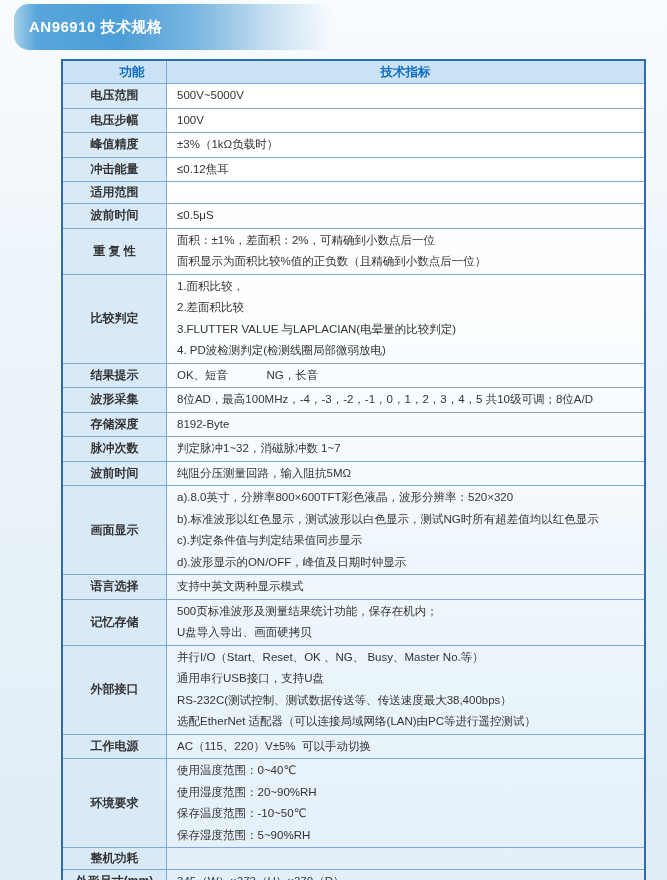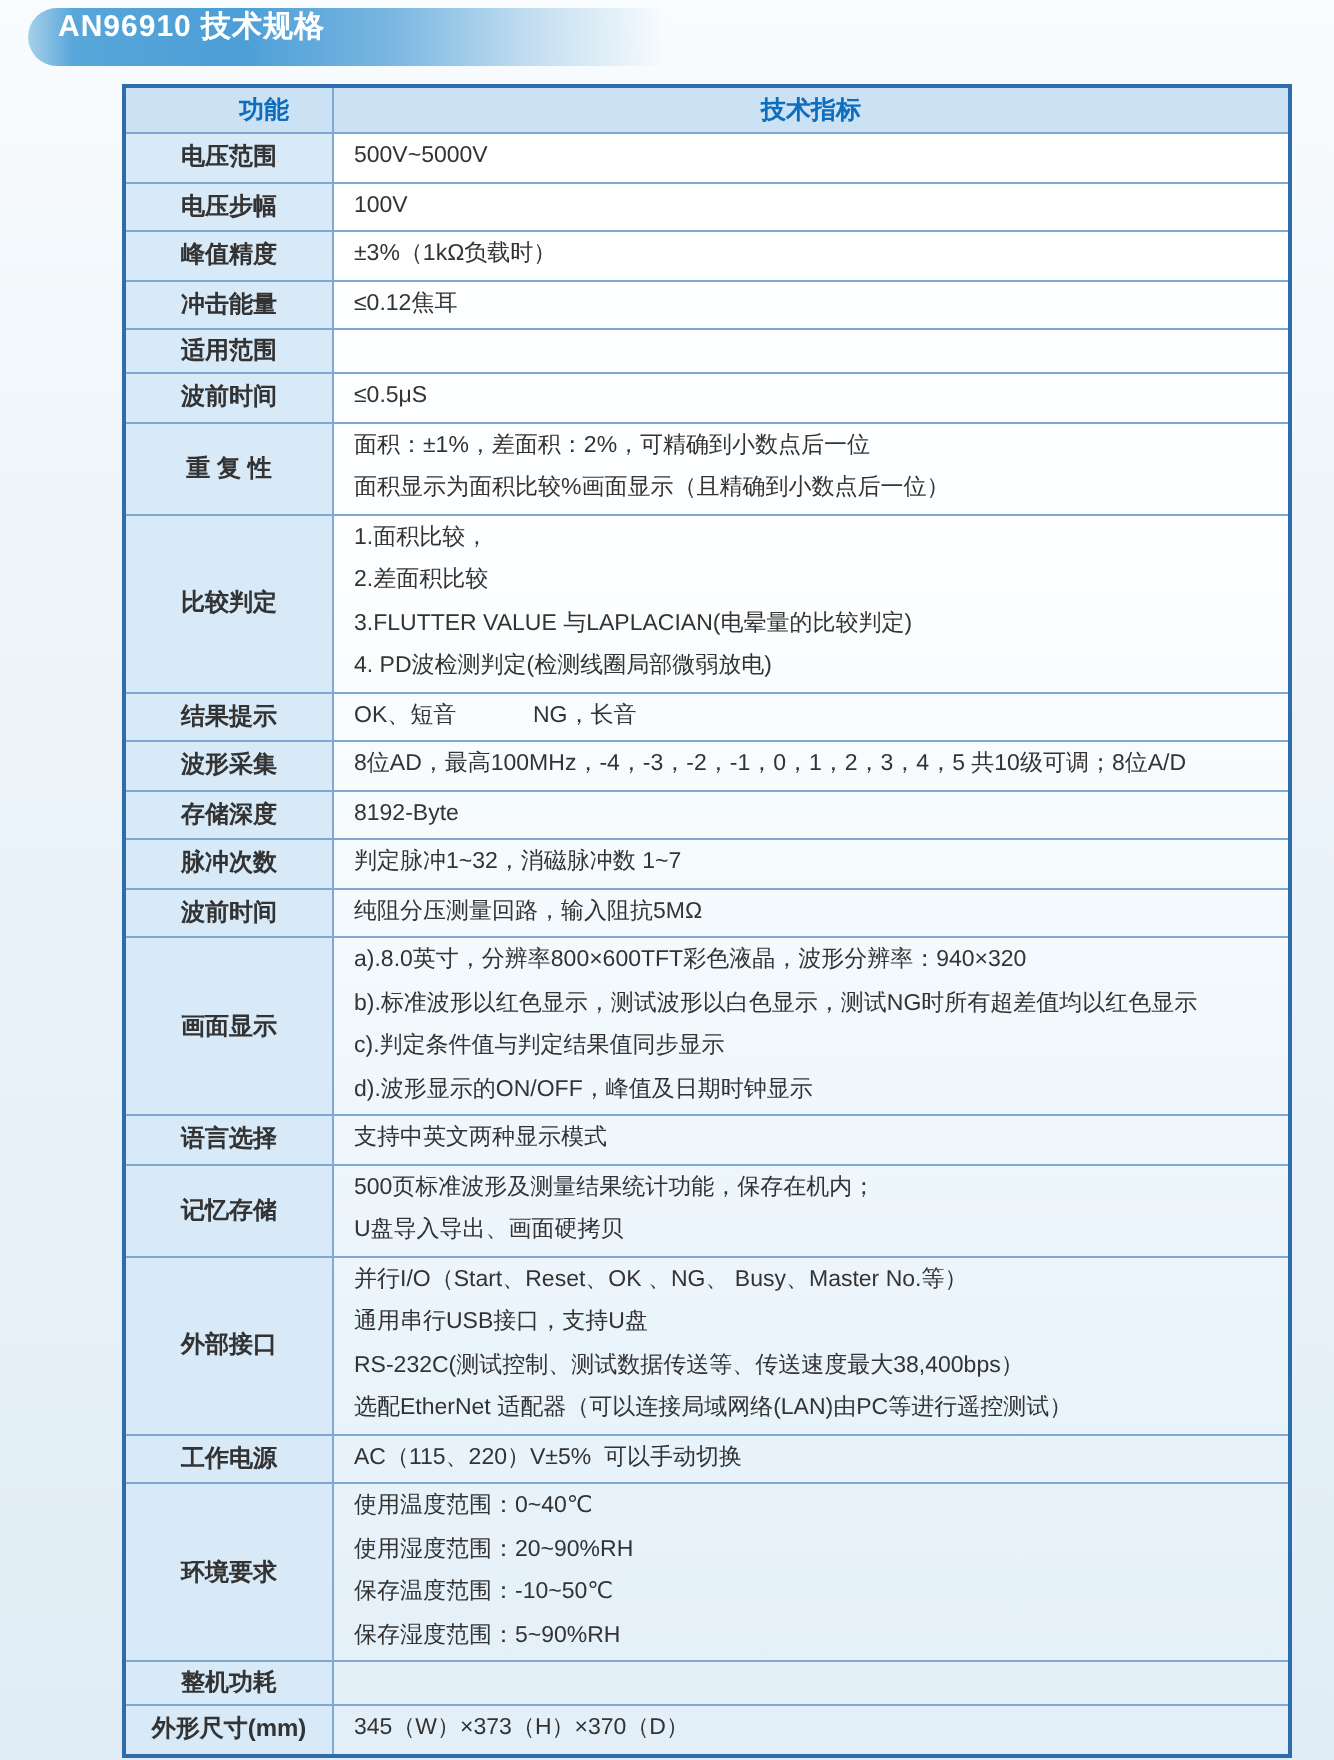--- a/index.html
+++ b/index.html
@@ -5,28 +5,28 @@
   * { margin:0; padding:0; box-sizing:border-box; }
   html,body { width:667px; }
   body {
     height:880px;
     background: linear-gradient(180deg, #f9fcfe 0%, #eef5fa 30%, #e0edf6 100%);
     font-family: "Liberation Sans", "DejaVu Sans", sans-serif;
     overflow:hidden;
   }
   .banner {
     margin:4px 0 0 14px;
-    height:29px;
+    height:46px;
     width:380px;
     border-radius:15px 0 0 15px;
     background: linear-gradient(90deg,
       #a6d0ea 0%, #58a6da 6%, #4c9ed7 28%,
       #7ab7e1 48%, #c2ddf0 66%, rgba(224,237,246,0) 84%);
     display:flex;
-    align-items:flex-start;
+    align-items:center;
   }
   .banner-title {
     color:#ffffff;
     font-weight:bold;
     font-size:15px;
     padding-left:15px;
     letter-spacing:0.5px;
     white-space:pre;
   }
   .spec-table {
@@ -122,21 +122,21 @@
     <div class="cell label">波前时间</div>
     <div class="cell value">
       <div class="line">≤0.5μS</div>
     </div>
   </div>
 
   <div class="row">
     <div class="cell label">重 复 性</div>
     <div class="cell value">
       <div class="line">面积：±1%，差面积：2%，可精确到小数点后一位</div>
-      <div class="line">面积显示为面积比较%画面显示（且精确到小数点后一位）</div>
+      <div class="line">面积显示为面积比较%值的正负数（且精确到小数点后一位）</div>
     </div>
   </div>
 
   <div class="row">
     <div class="cell label">比较判定</div>
     <div class="cell value">
       <div class="line">1.面积比较，</div>
       <div class="line">2.差面积比较</div>
       <div class="line">3.FLUTTER VALUE 与LAPLACIAN(电晕量的比较判定)</div>
       <div class="line">4. PD波检测判定(检测线圈局部微弱放电)</div>
@@ -174,21 +174,21 @@
   <div class="row">
     <div class="cell label">波前时间</div>
     <div class="cell value">
       <div class="line">纯阻分压测量回路，输入阻抗5MΩ</div>
     </div>
   </div>
 
   <div class="row">
     <div class="cell label">画面显示</div>
     <div class="cell value">
-      <div class="line">a).8.0英寸，分辨率800×600TFT彩色液晶，波形分辨率：940×320</div>
+      <div class="line">a).8.0英寸，分辨率800×600TFT彩色液晶，波形分辨率：520×320</div>
       <div class="line">b).标准波形以红色显示，测试波形以白色显示，测试NG时所有超差值均以红色显示</div>
       <div class="line">c).判定条件值与判定结果值同步显示</div>
       <div class="line">d).波形显示的ON/OFF，峰值及日期时钟显示</div>
     </div>
   </div>
 
   <div class="row">
     <div class="cell label">语言选择</div>
     <div class="cell value">
       <div class="line">支持中英文两种显示模式</div>

